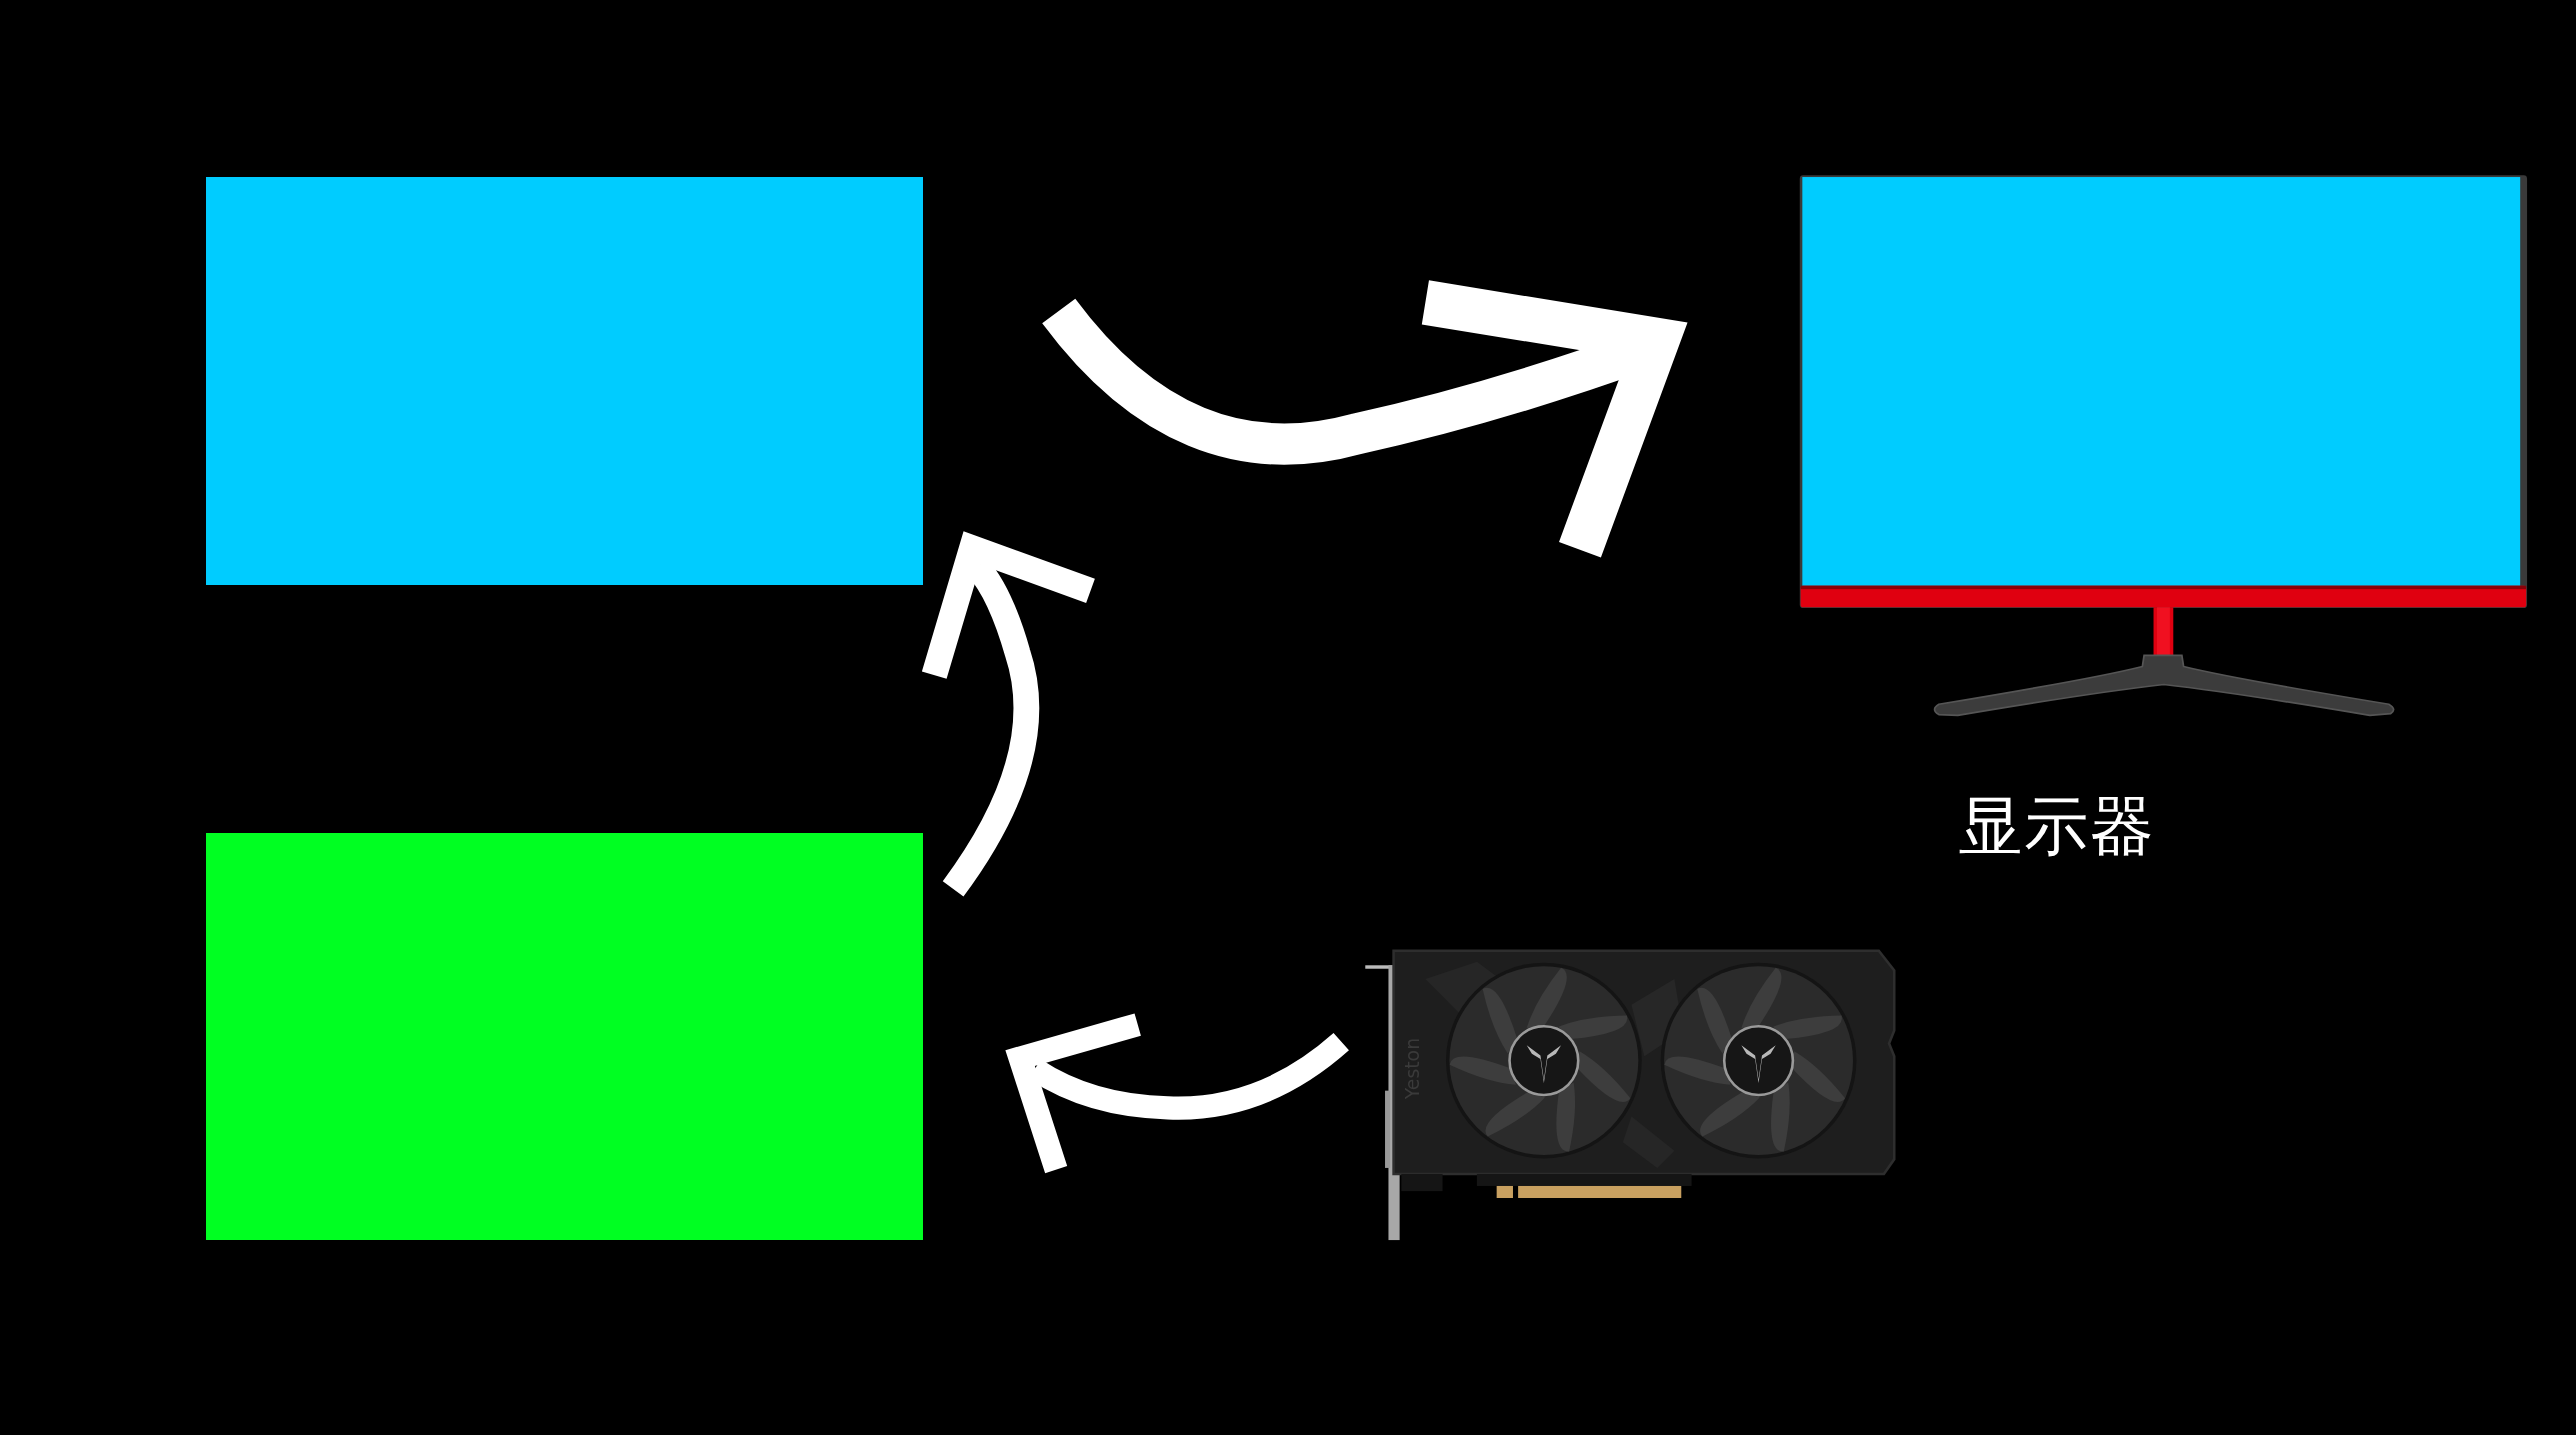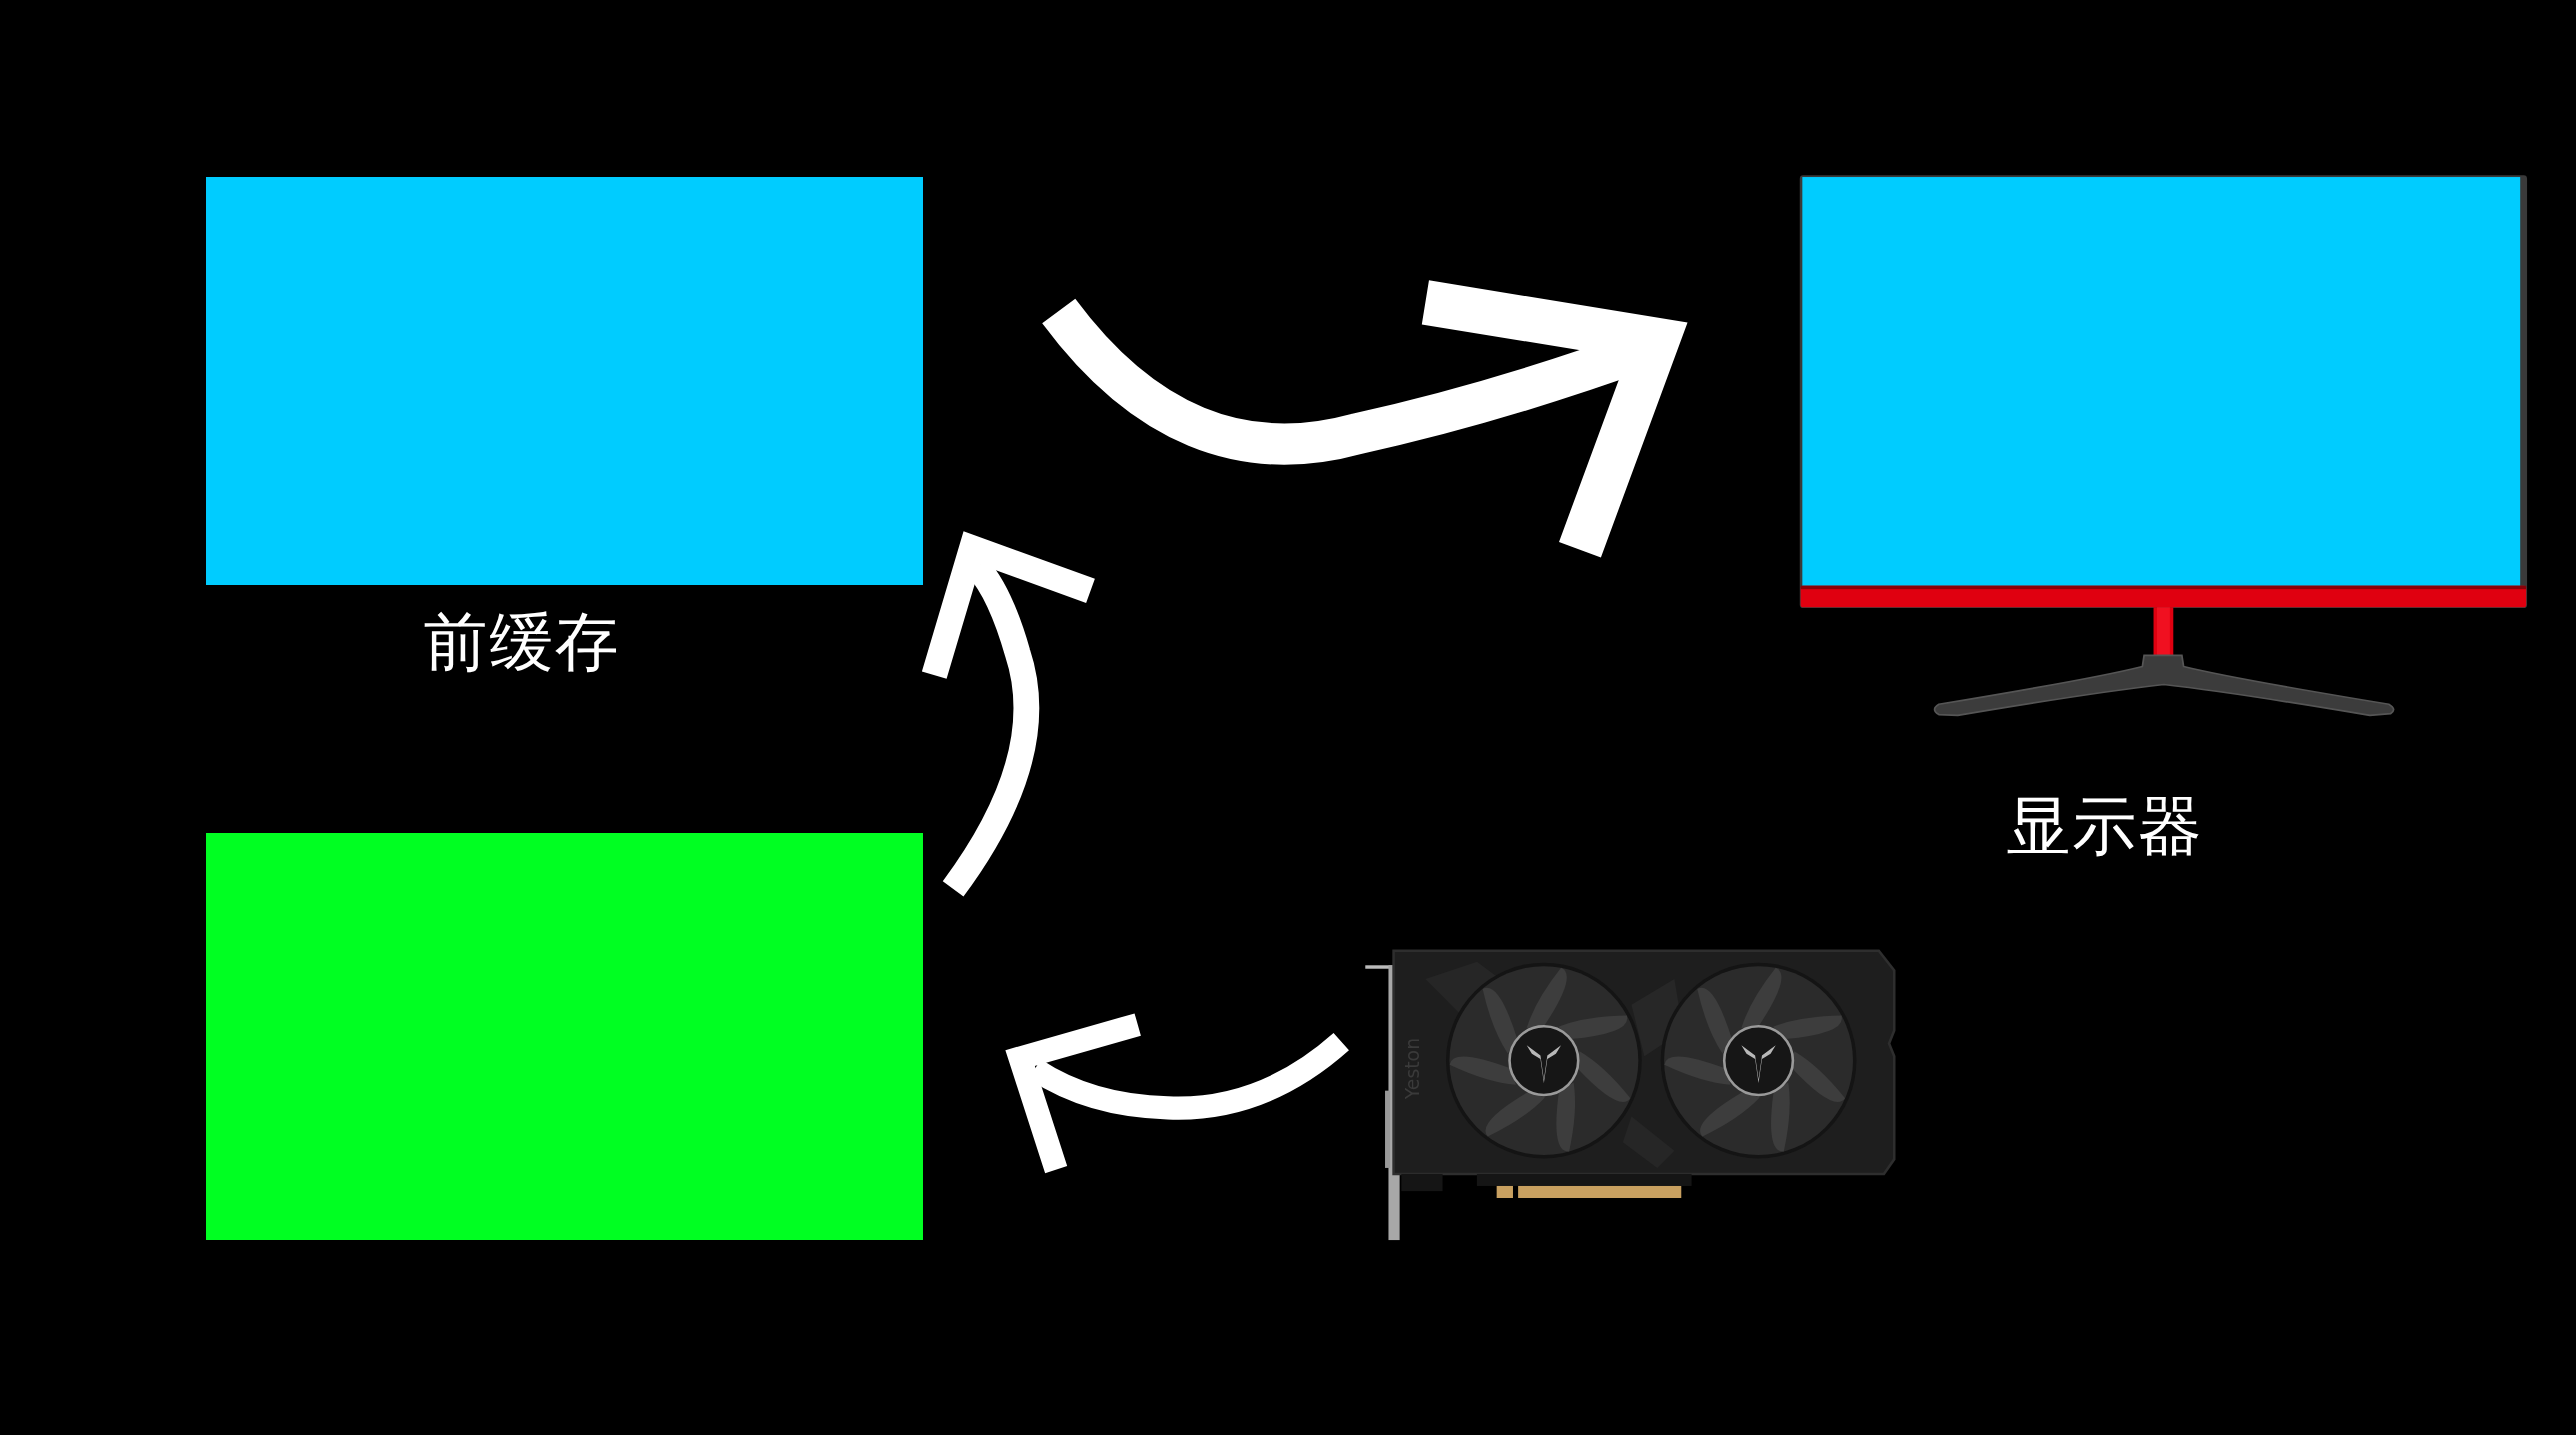--- a/index.html
+++ b/index.html
@@ -11,25 +11,24 @@
     line-height: 1; text-align: center; white-space: nowrap; letter-spacing: 1.7px;
   }
   svg.overlay { position: absolute; left: 0; top: 0; }
 </style>
 </head>
 <body>
 
 <div class="stage">
 
   <div class="buffer" style="left:206px; top:177px; width:717px; height:408px; background:#00CCFF;"></div>
-  <div class="label" style="left:393px; top:610px; width:258px;">前缓存</div>
 
   <div class="buffer" style="left:206px; top:833px; width:717px; height:407px; background:#00FF22;"></div>
 
-  <div class="label" style="left:1976px; top:794px; width:258px;">显示器</div>
+  <div class="label" style="left:1928px; top:794px; width:258px;">显示器</div>
 
   <svg class="overlay" width="2576" height="1436" viewBox="0 0 3000 1672" xmlns="http://www.w3.org/2000/svg">
 
     <g>
       <rect x="2096" y="204" width="847" height="504" rx="4" fill="#3a3a3a"></rect>
       <rect x="2099" y="206" width="836" height="476" fill="#00CCFF"></rect>
       <rect x="2097" y="682" width="845" height="25" rx="3" fill="#E00010"></rect>
       <rect x="2097" y="682" width="845" height="4" fill="#8a0008"></rect>
       <rect x="2508" y="707" width="23" height="58" fill="#E00010"></rect>
       <rect x="2512" y="707" width="15" height="58" fill="#ff2030" opacity="0.5"></rect>

